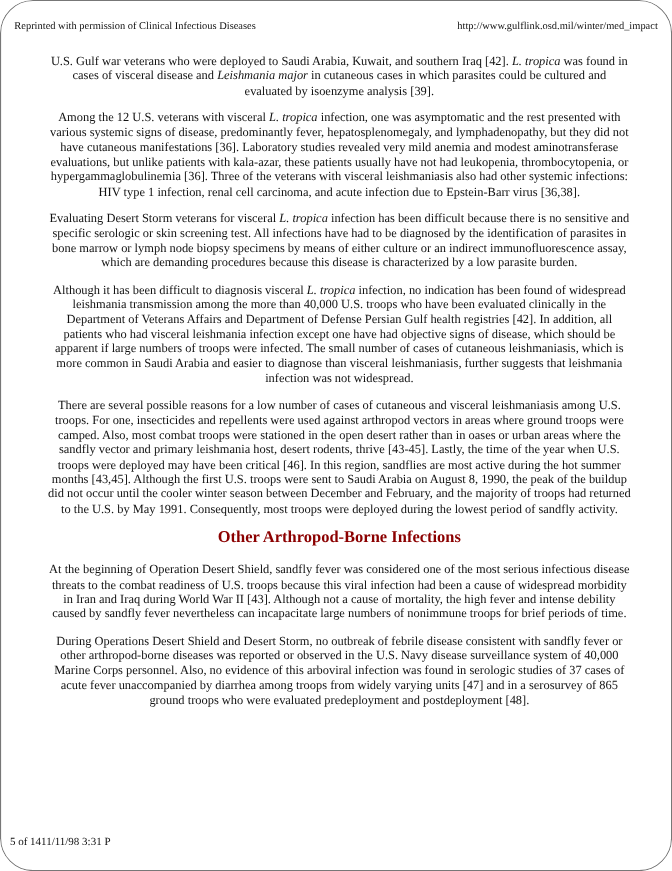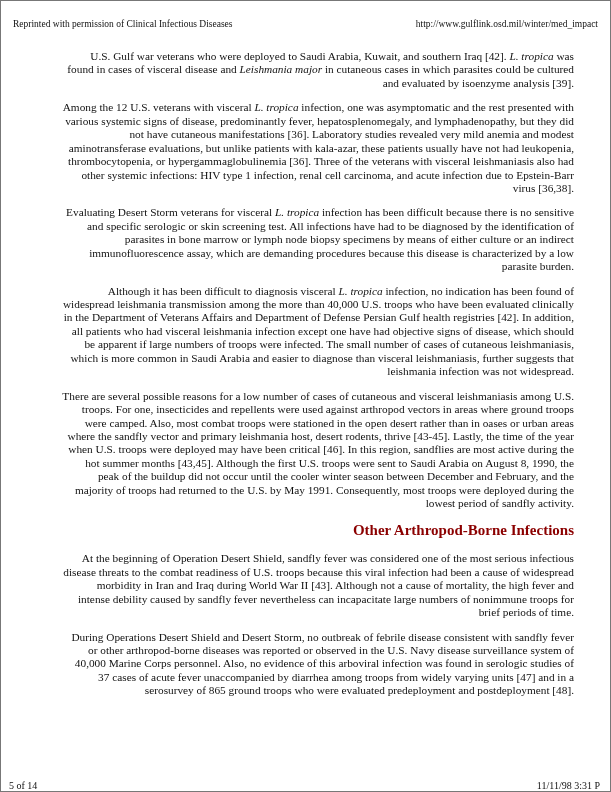--- a/index.html
+++ b/index.html
@@ -1,58 +1,58 @@
 <!DOCTYPE html>
 <html><head>
 <meta charset="utf-8">
 <style>
-  * { box-sizing: border-box; }
+  * { box-sizing: border-box; border-radius: 30px; }
   html, body { margin: 0; padding: 0; background: #ffffff; }
   .page {
     width: 611px;
     height: 792px;
     background: #ffffff;
     border: 1px solid #777777;
     position: relative;
     overflow: hidden;
     font-family: "Liberation Serif", "DejaVu Serif", serif;
     color: #111111;
   }
   .header {
     display: flex;
     justify-content: space-between;
     align-items: baseline;
     padding: 18px 12px 0 12px;
     font-size: 9.5px;
     color: #111111;
   }
   .content {
-    padding: 21px 36px 0 61px;
+    padding: 21px 36px 0 42px;
     font-size: 11.3px;
     line-height: 1.19;
-    text-align: right;
+    text-align: center;
   }
   .content p {
     margin: 0 0 11px 0;
   }
   .content h2 {
     font-family: "Liberation Serif", "DejaVu Serif", serif;
     font-size: 15px;
     font-weight: bold;
     color: #8B0000;
     margin: 1px 0 13px 0;
   }
   .italic { font-style: italic; }
   .footer {
     position: absolute;
-    bottom: 0;
+    bottom: 20px;
     left: 8px;
     right: 10px;
     display: flex;
-    justify-content: space-between;
+    justify-content: flex-start;
     font-size: 10px;
     color: #111111;
   }
 </style>
 </head>
 <body>
 
 <div class="page">
   <div class="header">
     <span>Reprinted with permission of Clinical Infectious Diseases</span>

